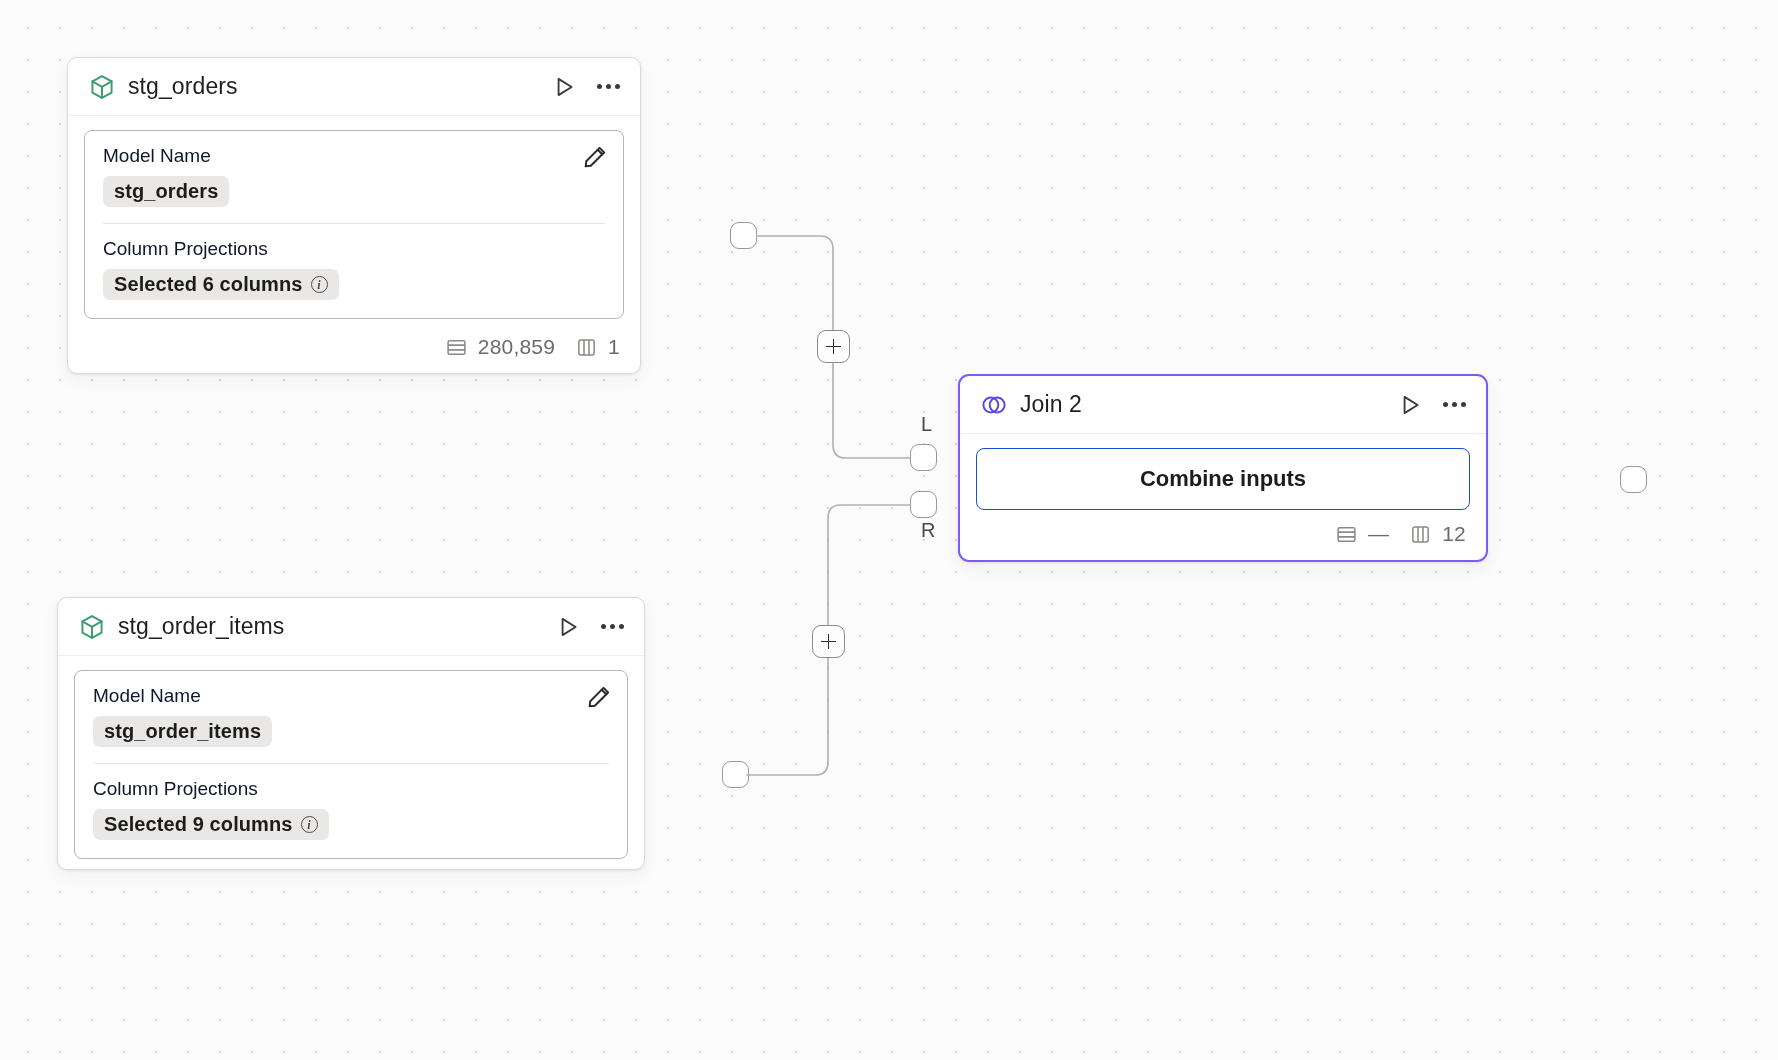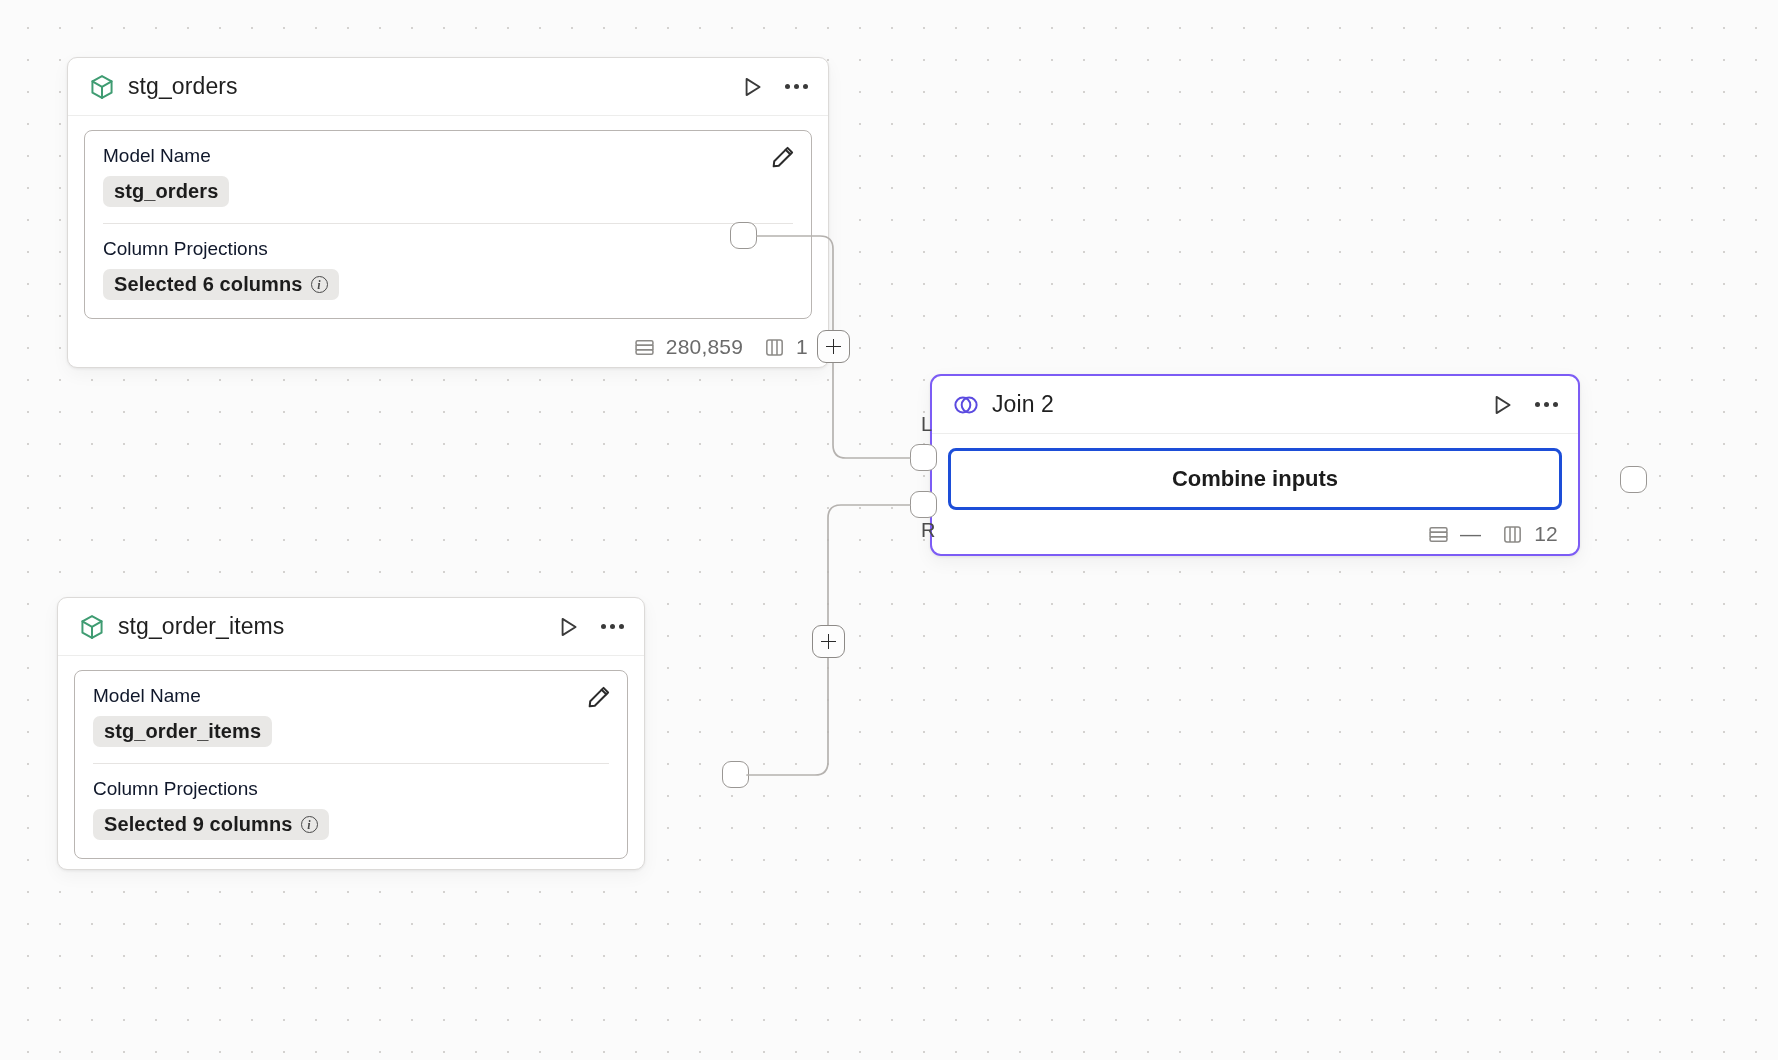--- a/index.html
+++ b/index.html
@@ -135,41 +135,41 @@
     font-family: "Liberation Serif", serif;
     line-height: 1;
   }
 
   
   .node-footer {
     display: flex;
     align-items: center;
     justify-content: flex-end;
     gap: 20px;
-    padding: 6px 20px 8px 20px;
+    padding: 6px 20px 14px 20px;
   }
   .stat {
     display: flex;
     align-items: center;
     gap: 10px;
     font-size: 21px;
     color: #6b6b6b;
   }
   .stat .sval { letter-spacing: 0.2px; }
 
   
   .node.selected {
     border: 2.5px solid #7c5cf5;
     border-radius: 11px;
     box-shadow: 0 1px 3px rgba(0,0,0,0.07), 0 6px 18px rgba(0,0,0,0.05);
   }
   .combine-btn {
     width: 100%;
     height: 62px;
-    border: 3px solid #1d4ed8;
+    border: 1px solid #1d4ed8;
     border-radius: 8px;
     background: #fff;
     display: flex;
     align-items: center;
     justify-content: center;
     font-size: 22px;
     font-weight: 700;
     color: #1c1c1c;
     cursor: pointer;
     font-family: "Liberation Sans", sans-serif;
@@ -220,21 +220,21 @@
 
 <div id="canvas">
 
   <svg id="edges" width="1778" height="1060" viewBox="0 0 1778 1060">
 
     <path d="M 757 236 L 820 236 Q 833 236 833 249 L 833 445 Q 833 458 846 458 L 910 458" fill="none" stroke="#b5b2af" stroke-width="1.7" stroke-linecap="round"></path>
 
     <path d="M 747 775 L 815 775 Q 828 775 828 762 L 828 518 Q 828 505 841 505 L 910 505" fill="none" stroke="#b5b2af" stroke-width="1.7" stroke-linecap="round"></path>
   </svg>
 
-  <div class="node" id="node-stg-orders" style="left:67px; top:57px; width:762px;">
+  <div class="node" id="node-stg-orders" style="left:67px; top:57px; width:574px;">
     <div class="node-header">
       <span class="icon-btn">
         <svg width="28" height="28" viewBox="0 0 24 24" fill="none" stroke="#3f9c72" stroke-width="1.7" stroke-linejoin="round" stroke-linecap="round">
           <path d="M12 2.6 20.2 7.1 20.2 16.9 12 21.4 3.8 16.9 3.8 7.1 Z"></path>
           <path d="M3.8 7.1 12 11.8 20.2 7.1"></path>
           <path d="M12 11.8 12 21.4"></path>
         </svg>
       </span>
       <span class="node-title">stg_orders</span>
       <span class="hdr-icons">
@@ -346,21 +346,21 @@
         </span>
       </div>
     </div>
 
   </div>
 
   <div class="port" style="left:722px; top:761px;"></div>
 
   <div class="edge-add" style="left:812px; top:625px;"></div>
 
-  <div class="node selected" id="node-join-2" style="left:930px; top:374px; width:650px;">
+  <div class="node selected" id="node-join-2" style="left:958px; top:374px; width:530px;">
     <div class="node-header">
       <span class="icon-btn">
         <svg width="28" height="28" viewBox="0 0 24 24" fill="none" stroke="#5b4ae0" stroke-width="1.7">
           <circle cx="9.3" cy="12" r="6.4"></circle>
           <circle cx="14.7" cy="12" r="6.4"></circle>
         </svg>
       </span>
       <span class="node-title">Join 2</span>
       <span class="hdr-icons">
         <span class="icon-btn">

